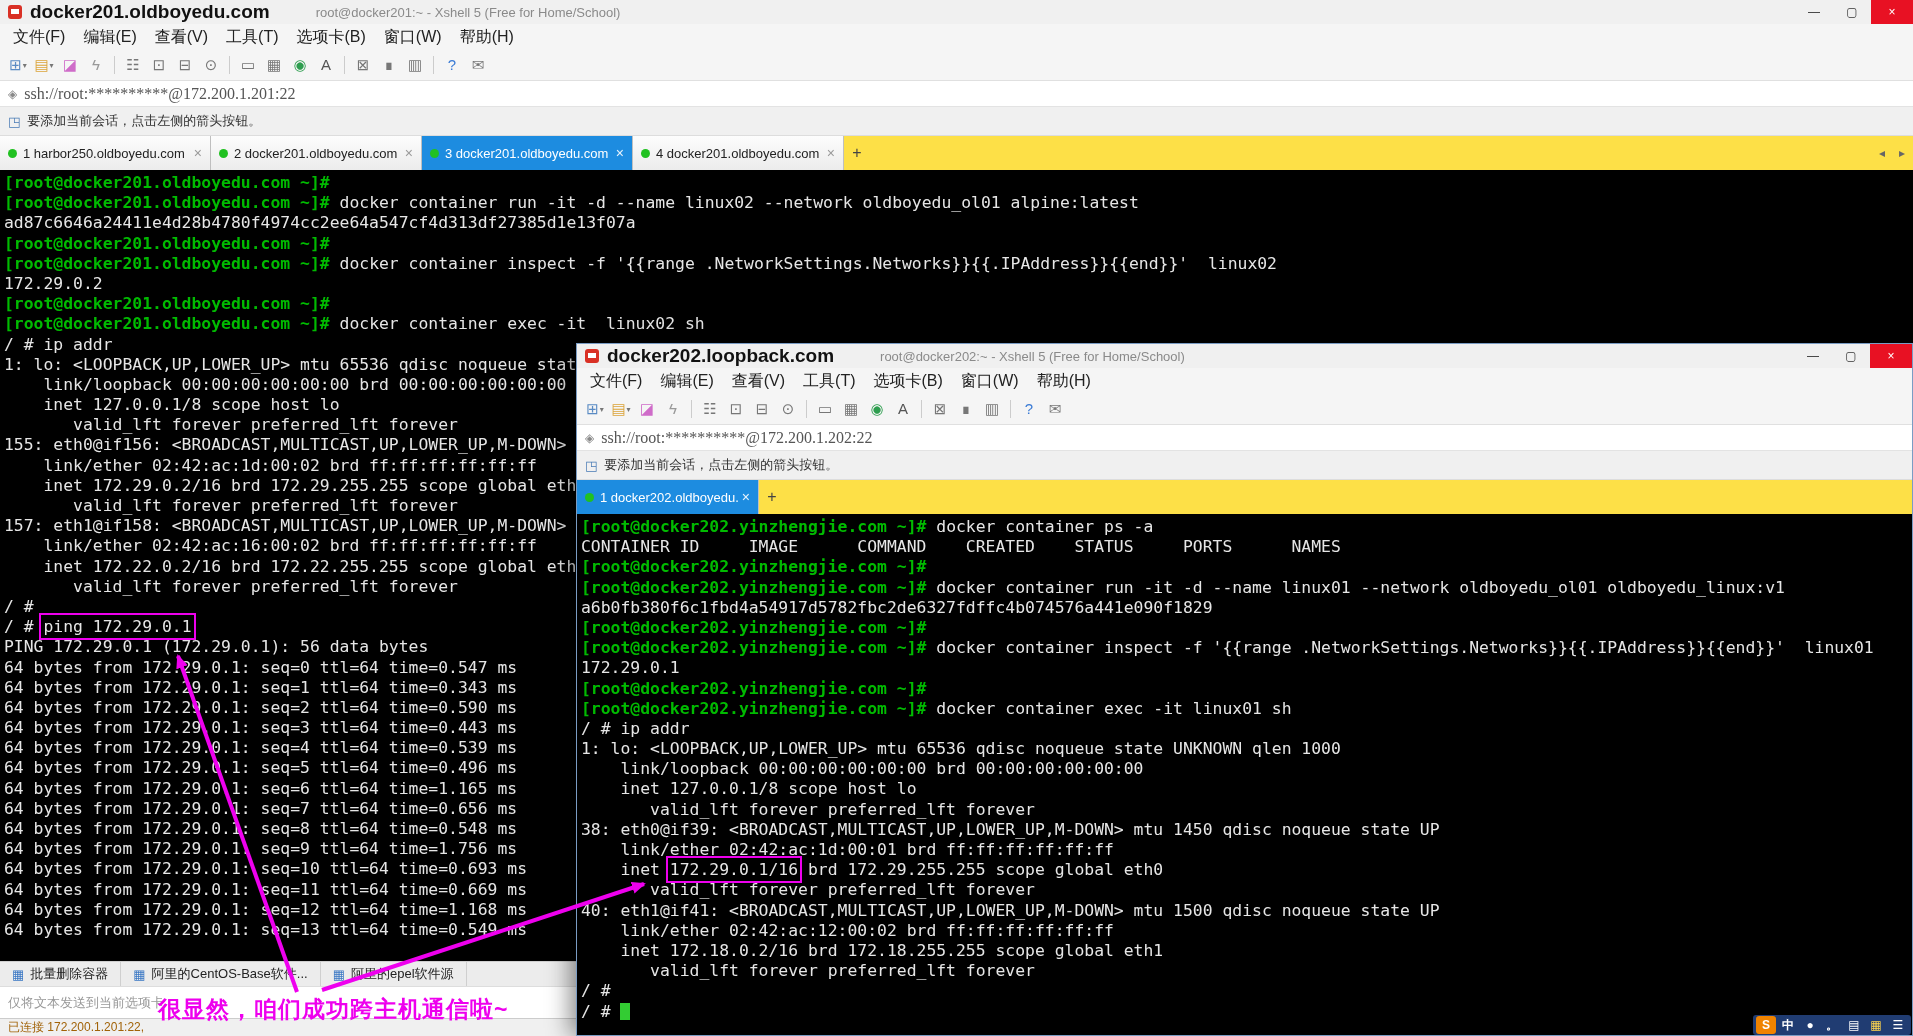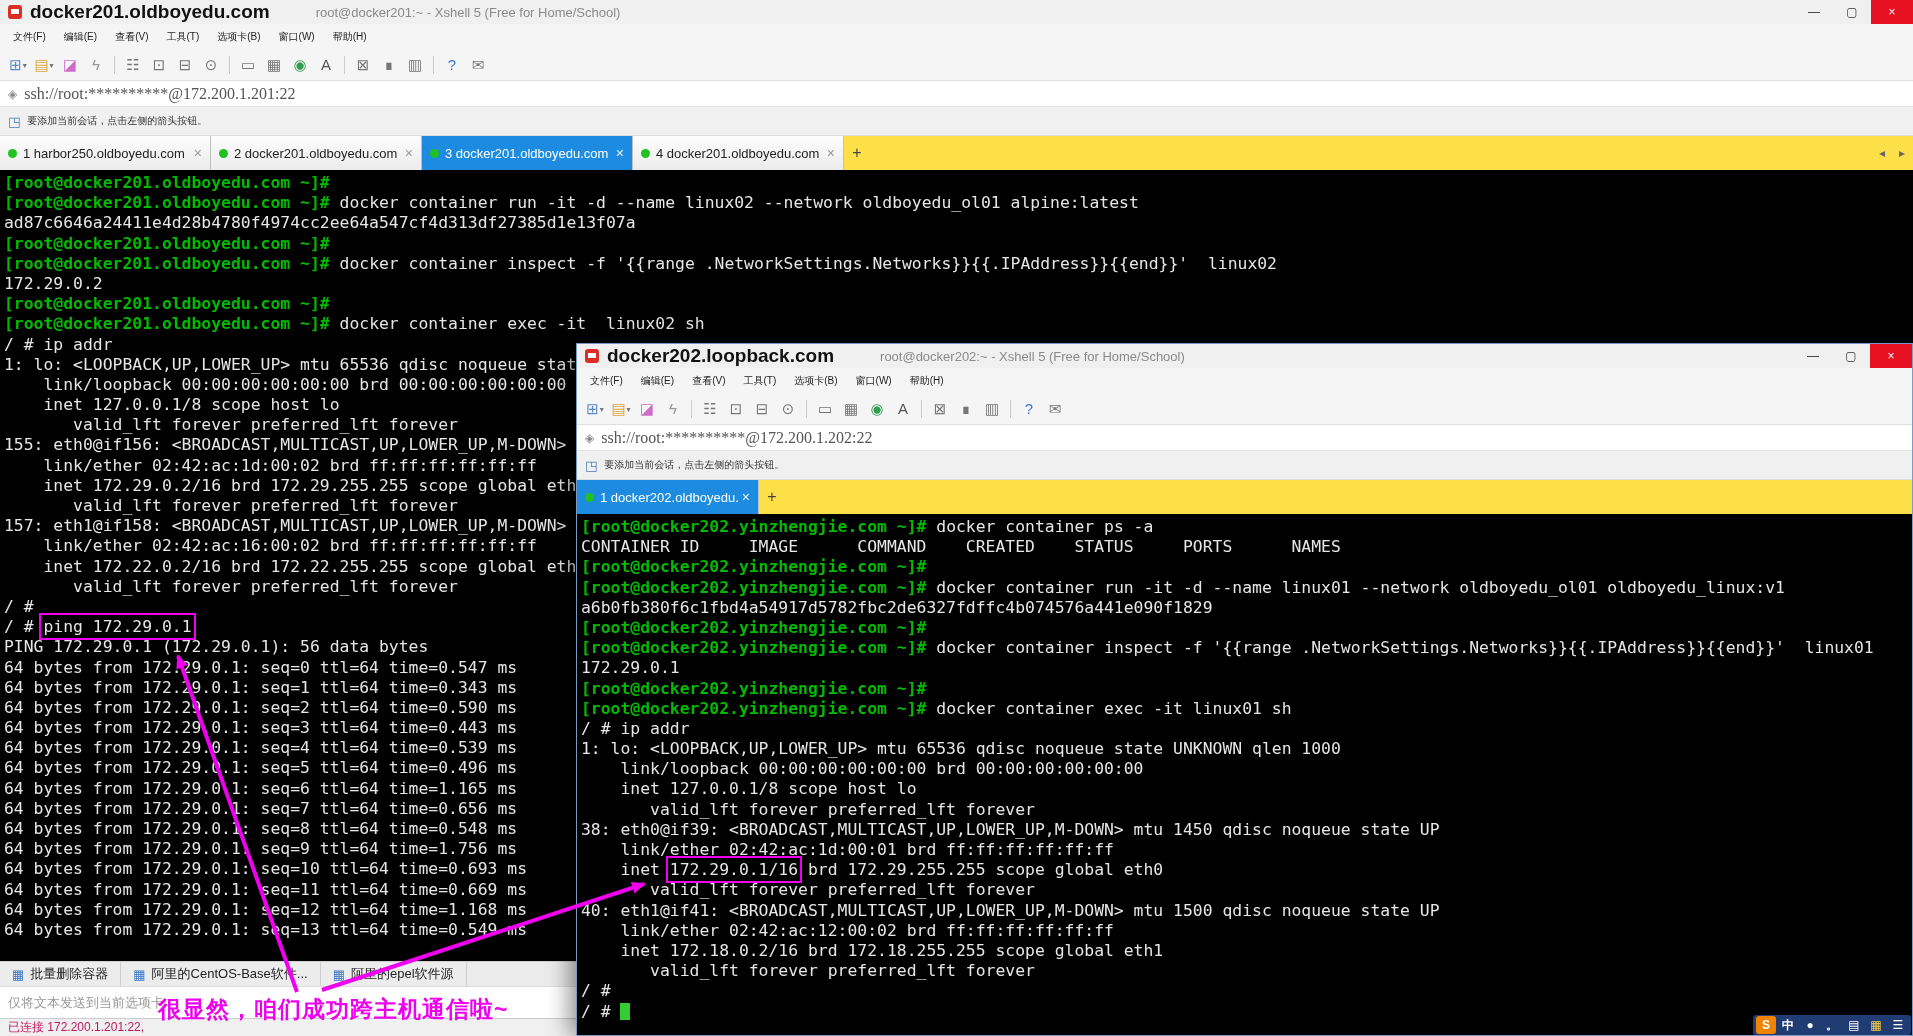--- a/index.html
+++ b/index.html
@@ -11,31 +11,31 @@
   .win2{position:absolute;left:576px;top:343px;width:1337px;height:693px;z-index:10;border:1px solid #7a9cc4;box-shadow:-6px 0 22px rgba(0,0,0,.45);}
   .titlebar{height:24px;display:flex;align-items:center;background:#f0f0f0;padding-left:8px;flex:0 0 auto;position:relative;}
   .app-icon{width:14px;height:14px;border-radius:3px;background:#d93025;margin-right:8px;position:relative;flex:0 0 auto;}
   .app-icon::after{content:"";position:absolute;left:3px;top:4px;width:8px;height:5px;background:#fff;}
   .win-title{font-weight:bold;font-size:19px;color:#111;white-space:nowrap;}
   .win-subtitle{font-size:13px;color:#8a8a8a;margin-left:46px;white-space:nowrap;text-align:center;}
   .controls{position:absolute;right:0;top:0;height:100%;display:flex;}
   .ctl{width:38px;text-align:center;line-height:24px;font-size:12px;color:#333;}
   .ctl.close{background:#e81123;color:#fff;width:42px;}
   .menubar{height:26px;display:flex;align-items:center;background:#f5f5f5;padding-left:4px;flex:0 0 auto;}
-  .menu-item{font-size:10px;color:#222;padding:0 9px;line-height:26px;white-space:nowrap;}
+  .menu-item{font-size:16px;color:#222;padding:0 9px;line-height:26px;white-space:nowrap;}
   .toolbar{height:31px;display:flex;align-items:center;background:#f5f5f5;border-bottom:1px solid #e0e0e0;padding-left:6px;gap:2px;flex:0 0 auto;}
   .tb-icon{font-size:15px;width:24px;text-align:center;line-height:24px;cursor:default;}
   .caret{font-style:normal;font-size:8px;color:#777;margin-left:1px;vertical-align:2px;}
   .tb-sep{width:1px;height:18px;background:#ccc;margin:0 4px;}
   .addrbar{height:26px;display:flex;align-items:center;background:#fff;border-bottom:1px solid #e3e3e3;padding-left:8px;flex:0 0 auto;}
   .addr-icon{color:#888;font-size:12px;margin-right:7px;}
   .addr-text{font-size:16px;color:#555;font-family:Liberation Serif, serif;}
   .infobar{height:29px;display:flex;align-items:center;background:#f0f0f0;border-bottom:1px solid #ddd;padding-left:8px;flex:0 0 auto;}
   .info-icon{color:#4a7bb5;font-size:13px;margin-right:7px;}
-  .info-text{font-size:10px;color:#333;}
+  .info-text{font-size:13px;color:#333;}
   .tabbar{height:34px;display:flex;align-items:stretch;background:#fde047;flex:0 0 auto;position:relative;}
   .tab{height:34px;display:flex;align-items:center;padding:0 8px;background:linear-gradient(#fdfdfd,#ececec);border-right:1px solid #bfbfbf;font-size:13px;color:#222;width:211px;}
   .win2 .tab{width:182px;}
   .tab .dot{width:9px;height:9px;border-radius:50%;background:#21c121;margin-right:6px;flex:0 0 auto;}
   .tab-label{white-space:nowrap;overflow:hidden;flex:1;}
   .tab-close{color:#999;font-size:14px;margin-left:4px;font-style:normal;}
   .tab.active{background:#1d8ce0;color:#fff;}
   .tab.active .tab-close{color:#eaf4fc;}
   .tab-add{width:26px;text-align:center;font-size:16px;color:#444;line-height:34px;}
   .tab-nav{position:absolute;top:0;height:34px;line-height:34px;color:#666;font-size:12px;width:18px;text-align:center;}
@@ -45,21 +45,21 @@
   .term-line{height:20.2px;}
   .prompt{color:#00bb00;font-weight:bold;}
   .pinkbox{outline:2px solid #ee00ee;outline-offset:2px;}
   .cursor{display:inline-block;width:10px;height:17px;background:#33cc33;vertical-align:-3px;}
   .quickbar{height:25px;display:flex;align-items:stretch;background:#ececec;border-top:1px solid #cfcfcf;flex:0 0 auto;}
   .qbtn{display:flex;align-items:center;font-size:13px;color:#222;padding:0 12px;border-right:1px solid #cfcfcf;white-space:nowrap;}
   .qicon{font-style:normal;color:#3b78c4;margin-right:6px;font-size:13px;}
   .sendbar{height:32px;display:flex;align-items:center;background:#fff;border-top:1px solid #ddd;padding-left:8px;flex:0 0 auto;}
   .send-label{font-size:13px;color:#999;white-space:nowrap;}
   .statusbar{height:18px;display:flex;align-items:center;background:#f0f0f0;border-top:1px solid #ccc;padding-left:8px;flex:0 0 auto;}
-  .status-text{font-size:12px;color:#be185d;text-align:center;}
+  .status-text{font-size:12px;color:#a16207;text-align:center;}
   .annotation-text{position:absolute;left:158px;top:994px;font-size:23px;font-weight:bold;color:#ee00ee;z-index:60;letter-spacing:1px;white-space:nowrap;}
   .overlay{position:absolute;inset:0;z-index:55;pointer-events:none;}
   .tray{position:absolute;right:2px;bottom:1px;height:20px;display:flex;align-items:center;gap:2px;background:rgba(36,68,130,.88);border-radius:3px;padding:0 3px;z-index:70;}
   .tray-item{min-width:20px;height:18px;display:flex;align-items:center;justify-content:center;font-size:12px;border-radius:3px;font-weight:bold;}
 </style>
 </head>
 <body>
 
 <div class="screen">
 

